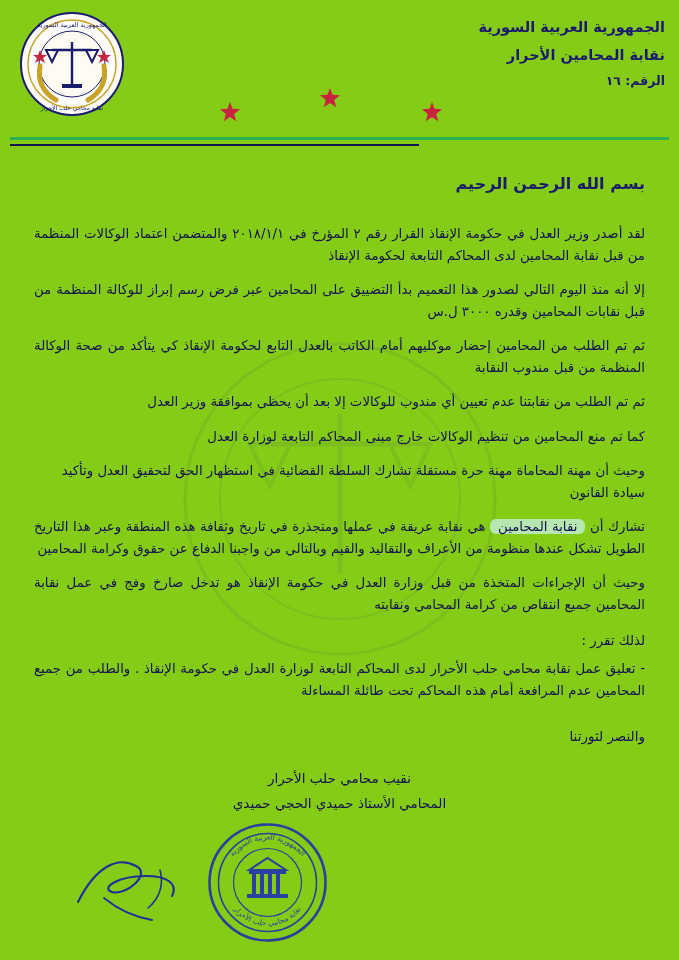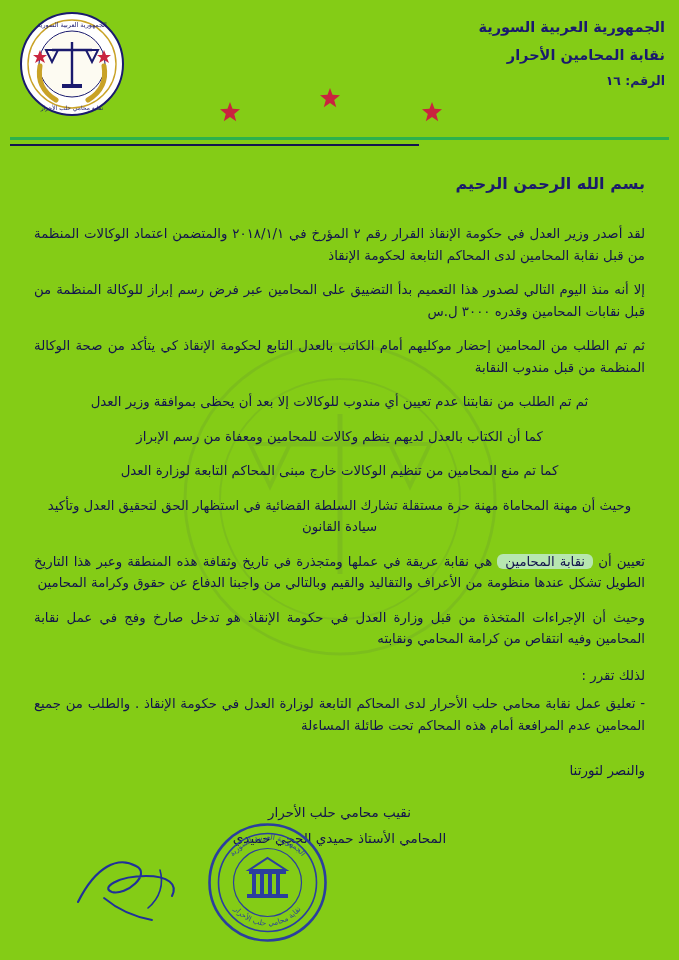--- a/index.html
+++ b/index.html
@@ -110,21 +110,21 @@
   }
   p.para {
     margin: 0 0 13px 0;
     color: #13134d;
     font-size: 13.3px;
     line-height: 1.62;
     text-align: justify;
     text-justify: inter-word;
   }
   p.para.center-ish {
-    text-align: center;
+    text-align: right;
   }
   .highlight {
     background: #b7e7b0;
     padding: 0 8px;
     border-radius: 6px;
   }
   .conclusion-label {
     margin: 18px 0 10px 0;
     color: #13134d;
     font-size: 13.3px;
@@ -257,27 +257,26 @@
   </div>
 
   <div class="body-wrap">
 
     <div class="basmala">بسم الله الرحمن الرحيم</div>
 
     <p class="para">لقد أصدر وزير العدل في حكومة الإنقاذ القرار رقم ٢ المؤرخ في ٢٠١٨/١/١ والمتضمن اعتماد الوكالات المنظمة من قبل نقابة المحامين لدى المحاكم التابعة لحكومة الإنقاذ</p>
     <p class="para">إلا أنه منذ اليوم التالي لصدور هذا التعميم بدأ التضييق على المحامين عبر فرض رسم إبراز للوكالة المنظمة من قبل نقابات المحامين وقدره ٣٠٠٠ ل.س</p>
     <p class="para">ثم تم الطلب من المحامين إحضار موكليهم أمام الكاتب بالعدل التابع لحكومة الإنقاذ كي يتأكد من صحة الوكالة المنظمة من قبل مندوب النقابة</p>
     <p class="para center-ish">ثم تم الطلب من نقابتنا عدم تعيين أي مندوب للوكالات إلا بعد أن يحظى بموافقة وزير العدل</p>
-    <p class="para center-ish">كما أن الكتاب بالعدل لديهم ينظم وكالات للمحامين ومعفاة من رسم الإبراز</p>
     <p class="para center-ish">كما تم منع المحامين من تنظيم الوكالات خارج مبنى المحاكم التابعة لوزارة العدل</p>
     <p class="para center-ish">وحيث أن مهنة المحاماة مهنة حرة مستقلة تشارك السلطة القضائية في استظهار الحق لتحقيق العدل وتأكيد سيادة القانون</p>
 
-    <p class="para"><span>تعيين أن </span><span class="highlight">نقابة المحامين</span><span> هي نقابة عريقة في عملها ومتجذرة في تاريخ وثقافة هذه المنطقة وعبر هذا التاريخ الطويل تشكل عندها منظومة من الأعراف والتقاليد والقيم وبالتالي من واجبنا الدفاع عن حقوق وكرامة المحامين</span></p>
-
-    <p class="para">وحيث أن الإجراءات المتخذة من قبل وزارة العدل في حكومة الإنقاذ هو تدخل صارخ وفج في عمل نقابة المحامين وفيه انتقاص من كرامة المحامي ونقابته</p>
+    <p class="para"><span>تشارك أن </span><span class="highlight">نقابة المحامين</span><span> هي نقابة عريقة في عملها ومتجذرة في تاريخ وثقافة هذه المنطقة وعبر هذا التاريخ الطويل تشكل عندها منظومة من الأعراف والتقاليد والقيم وبالتالي من واجبنا الدفاع عن حقوق وكرامة المحامين</span></p>
+
+    <p class="para">وحيث أن الإجراءات المتخذة من قبل وزارة العدل في حكومة الإنقاذ هو تدخل صارخ وفج في عمل نقابة المحامين جميع انتقاص من كرامة المحامي ونقابته</p>
 
     <div class="conclusion-label">لذلك تقرر :</div>
 
     <p class="decision">- تعليق عمل نقابة محامي حلب الأحرار لدى المحاكم التابعة لوزارة العدل في حكومة الإنقاذ . والطلب من جميع المحامين عدم المرافعة أمام هذه المحاكم تحت طائلة المساءلة</p>
 
     <div class="slogan">والنصر لثورتنا</div>
 
     <div class="sign-block">
       <div class="sign-line">نقيب محامي حلب الأحرار</div>
       <div class="sign-line">المحامي الأستاذ حميدي الحجي حميدي</div>

